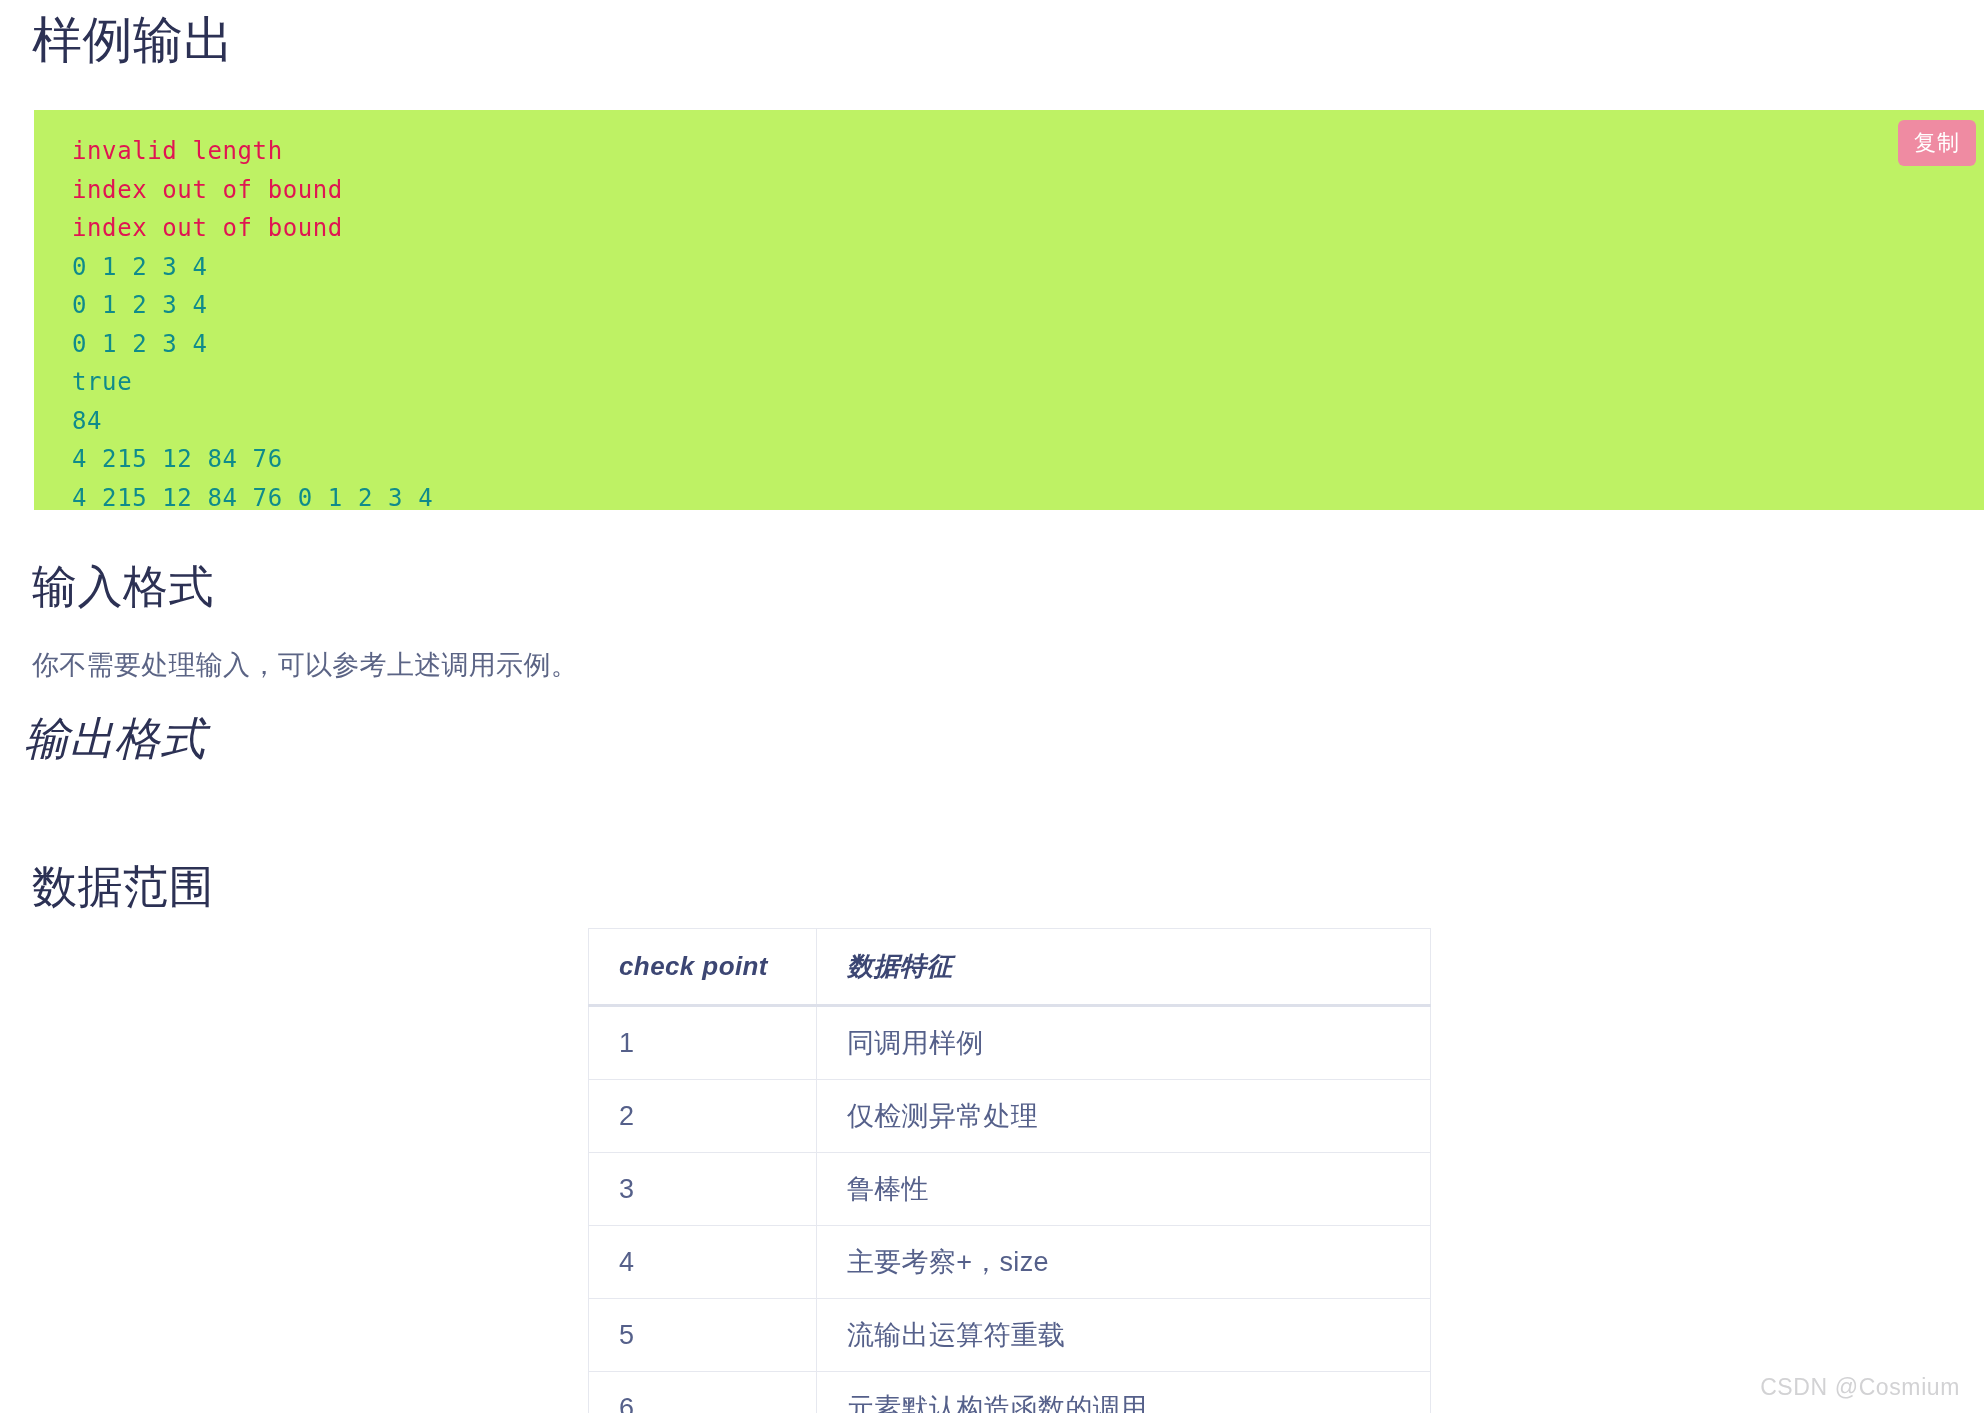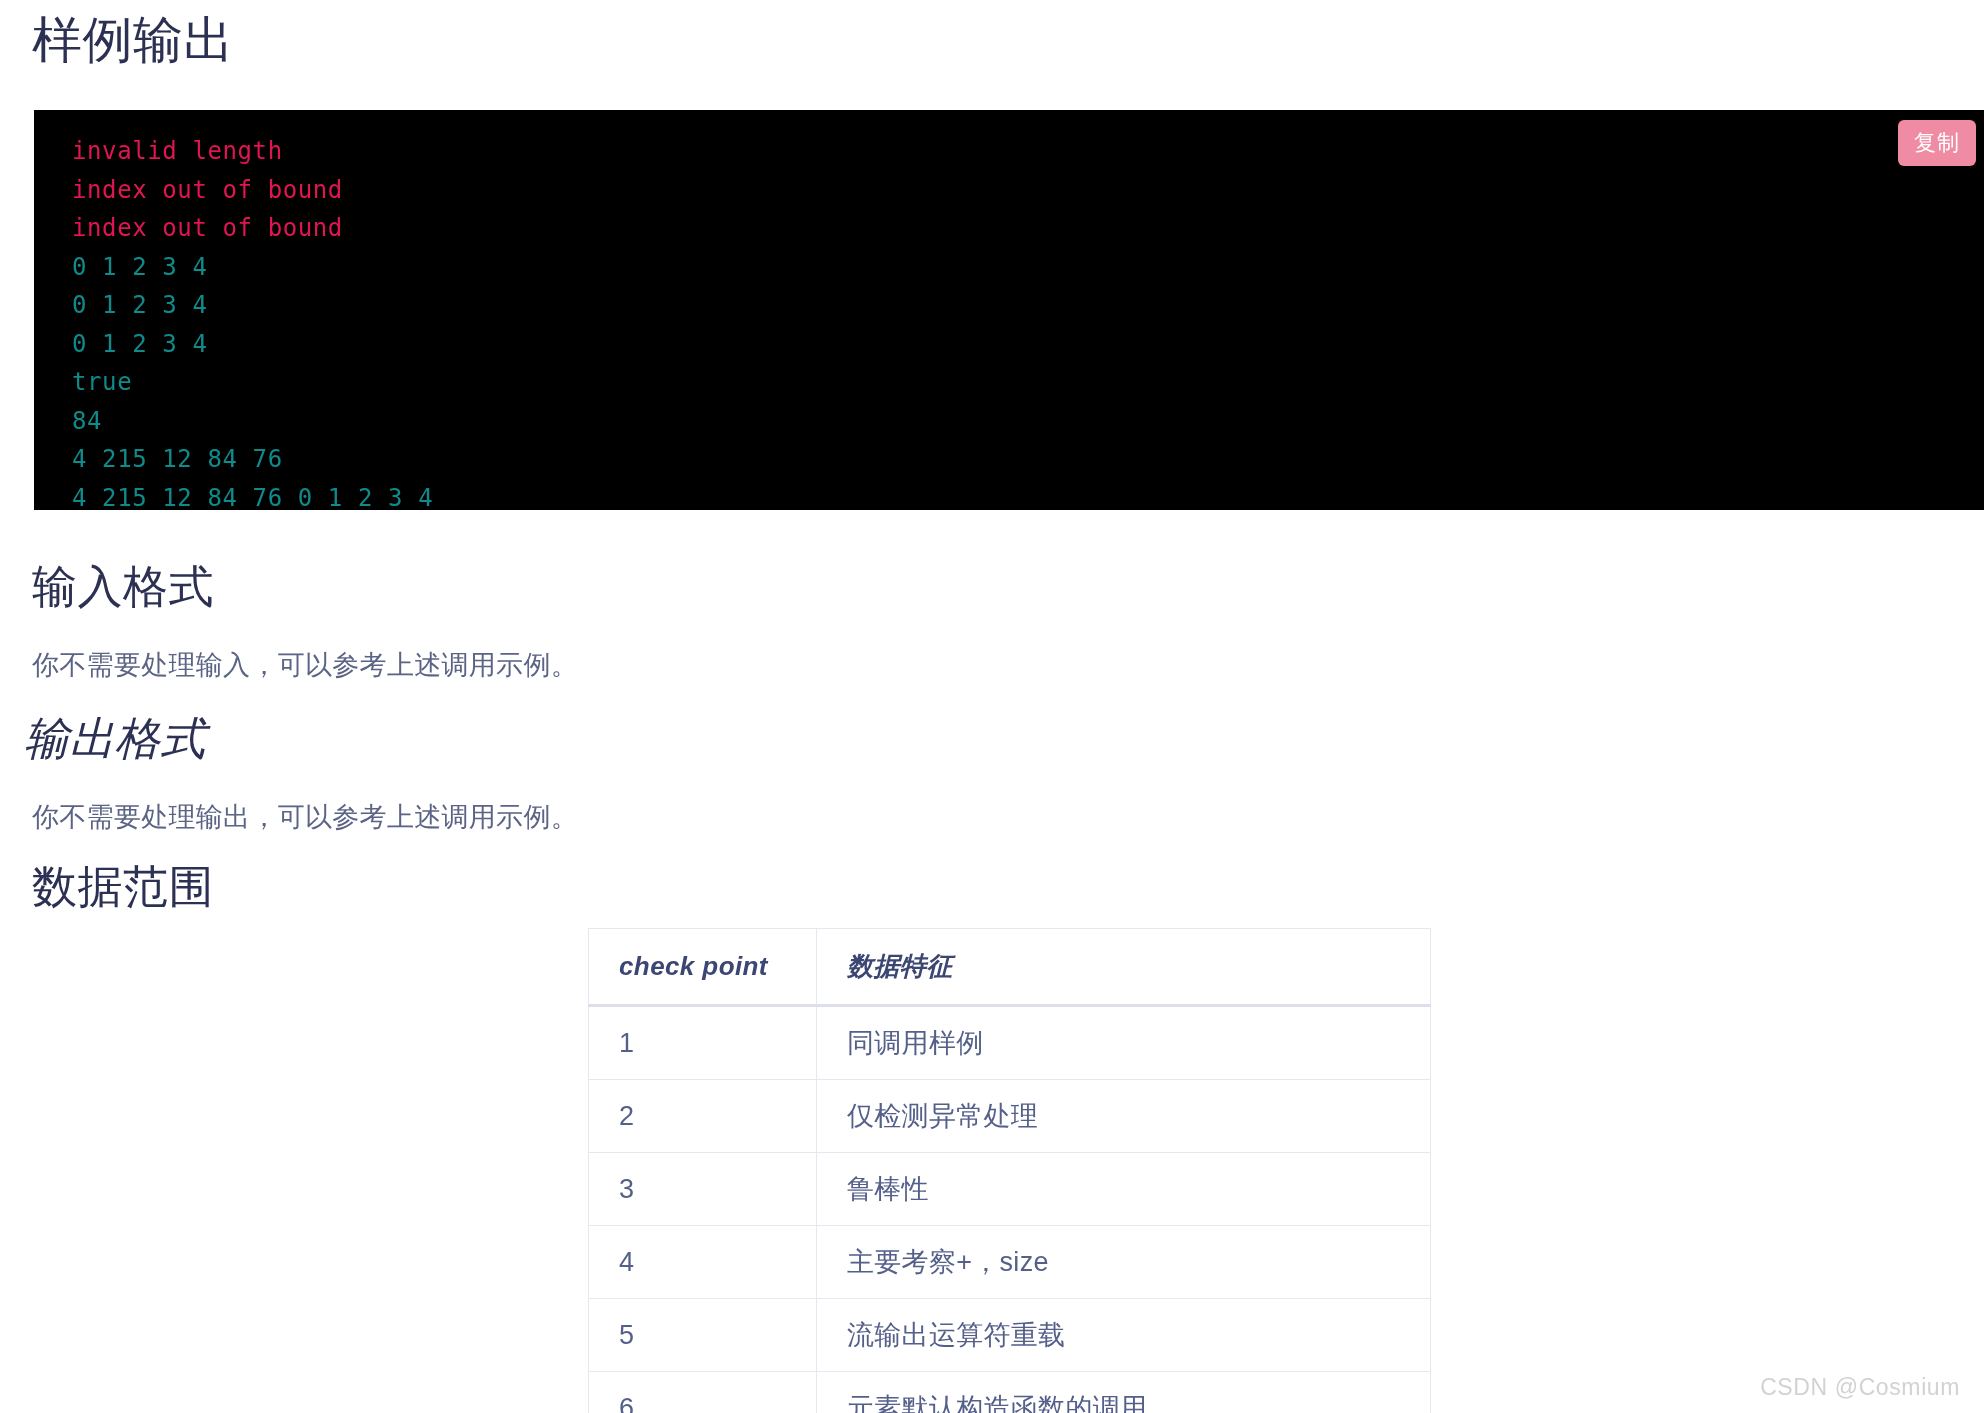--- a/index.html
+++ b/index.html
@@ -74,21 +74,21 @@
   .para-input { top: 645px; }
   .para-output { top: 797px; }
 
   
   .code-wrap {
     position: absolute;
     left: 34px;
     top: 110px;
     width: 1950px;
     height: 400px;
-    background: #000000;
+    background: #bef264;
     box-sizing: border-box;
     padding: 22px 0 22px 38px;
   }
   .code-lines {
     font-family: "DejaVu Sans Mono", "Liberation Mono", monospace;
     font-size: 24px;
     line-height: 38.5px;
     white-space: pre;
     letter-spacing: 0.6px;
   }
@@ -169,21 +169,20 @@
 
   <div class="code-wrap">
     <div class="code-lines"><div class="code-line err">invalid length</div><div class="code-line err">index out of bound</div><div class="code-line err">index out of bound</div><div class="code-line out">0 1 2 3 4</div><div class="code-line out">0 1 2 3 4</div><div class="code-line out">0 1 2 3 4</div><div class="code-line out">true</div><div class="code-line out">84</div><div class="code-line out">4 215 12 84 76</div><div class="code-line out">4 215 12 84 76 0 1 2 3 4</div></div>
     <button class="copy-btn">复制</button>
   </div>
 
   <h2 class="h2 h2-input">输入格式</h2>
   <p class="para para-input">你不需要处理输入，可以参考上述调用示例。</p>
 
   <h2 class="h2 h2-output">输出格式</h2>
-  <p class="para para-output">你不需要处理输出，可以参考上述调用示例。</p>
 
   <h2 class="h2 h2-range">数据范围</h2>
 
   <div class="table-wrap">
     <table class="range-table">
       <colgroup>
         <col class="c1">
         <col class="c2">
       </colgroup>
       <thead>

